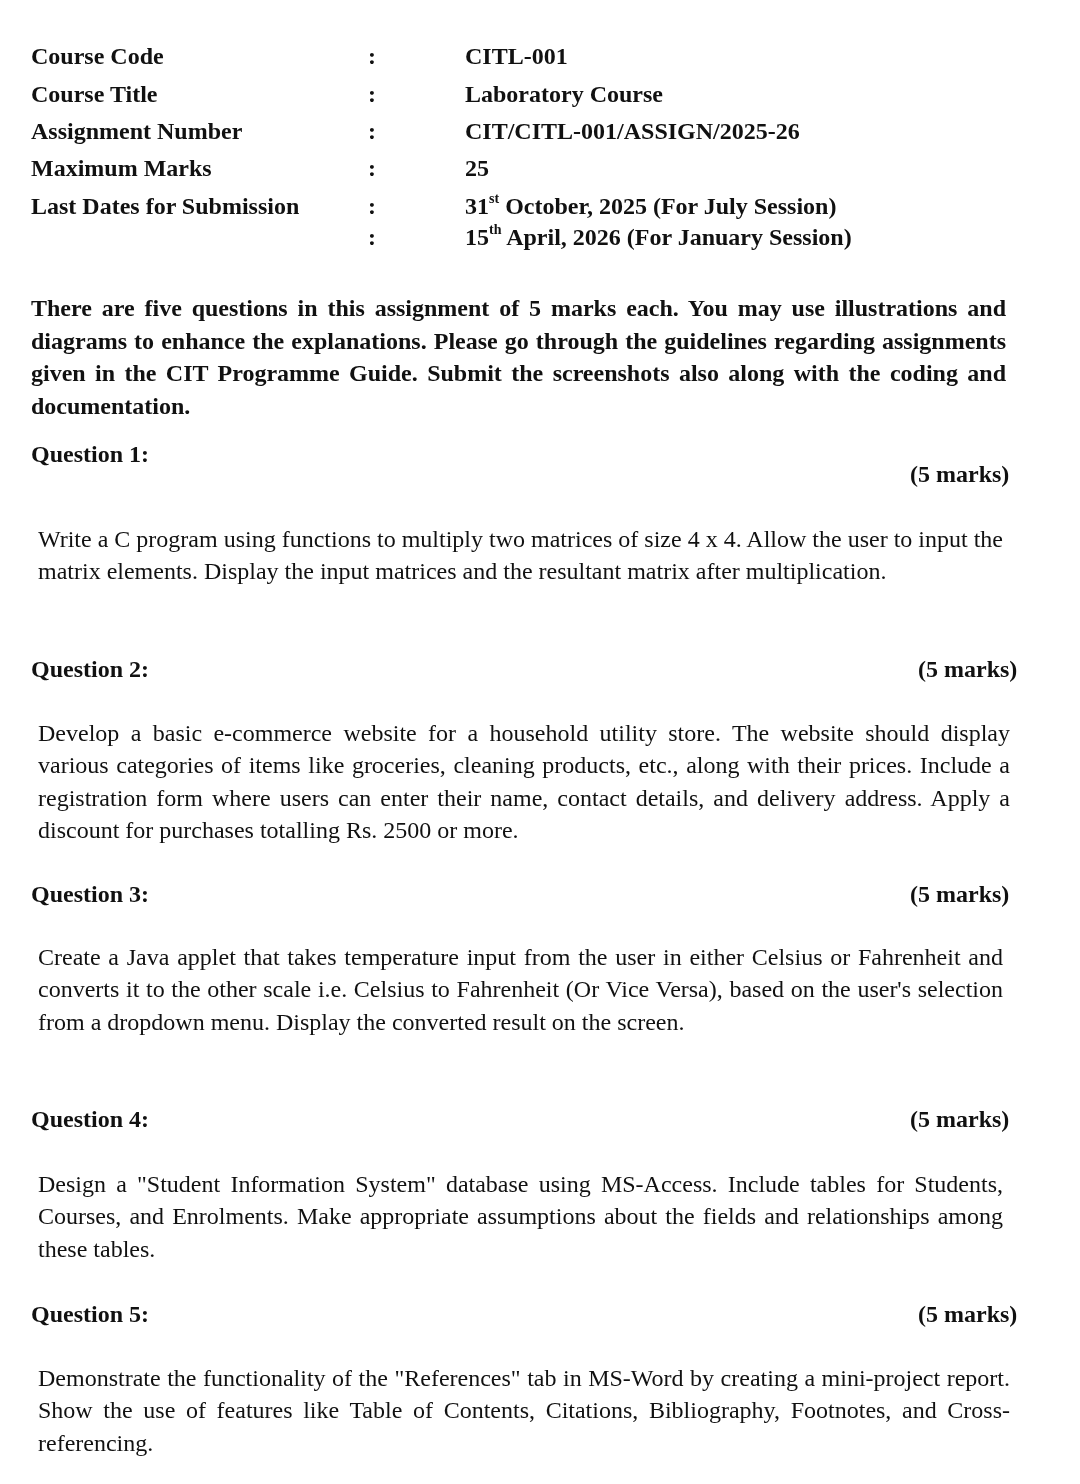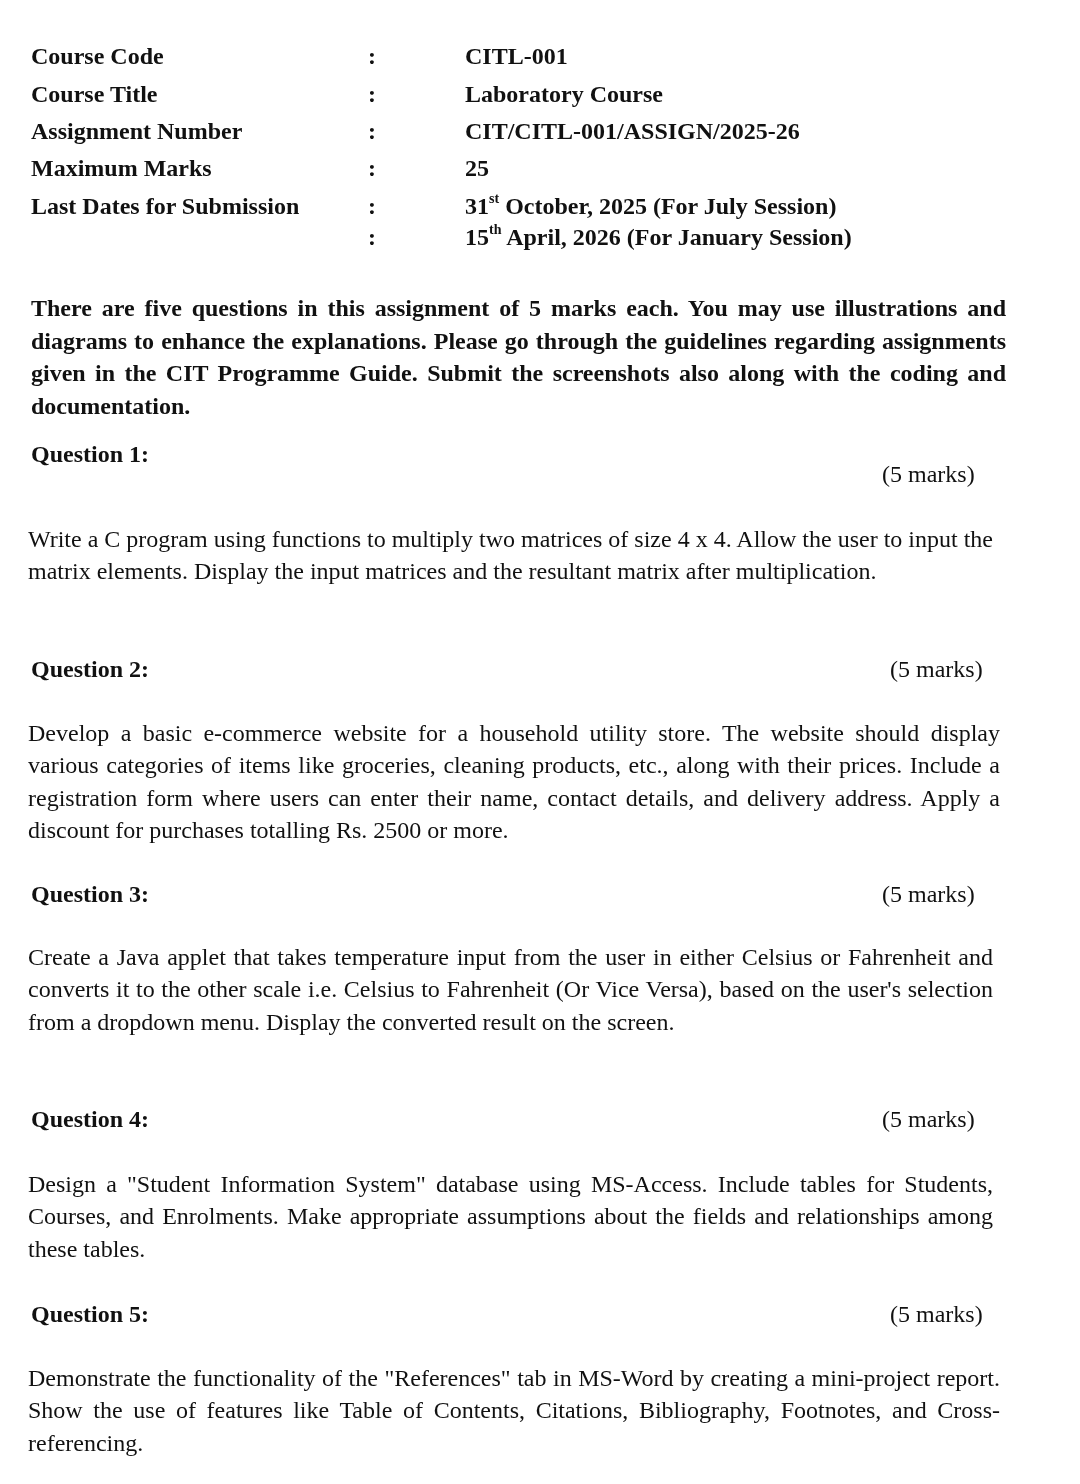--- a/index.html
+++ b/index.html
@@ -42,28 +42,29 @@
     .q-head {
       position: absolute;
       left: 31px;
       font-weight: bold;
       font-size: 24px;
       line-height: 28px;
       white-space: nowrap;
     }
     .q-marks {
       position: absolute;
-      font-weight: normal;
+      font-weight: bold;
       font-size: 24px;
       line-height: 28px;
       white-space: nowrap;
+      margin-left: 28px;
     }
     .q-body {
       position: absolute;
-      left: 28px;
+      left: 38px;
       font-size: 24px;
       line-height: 32.4px;
       text-align: justify;
       text-align-last: left;
     }
   </style>
 </head>
 <body>
 
 <div class="meta-row" style="top:42px;">

